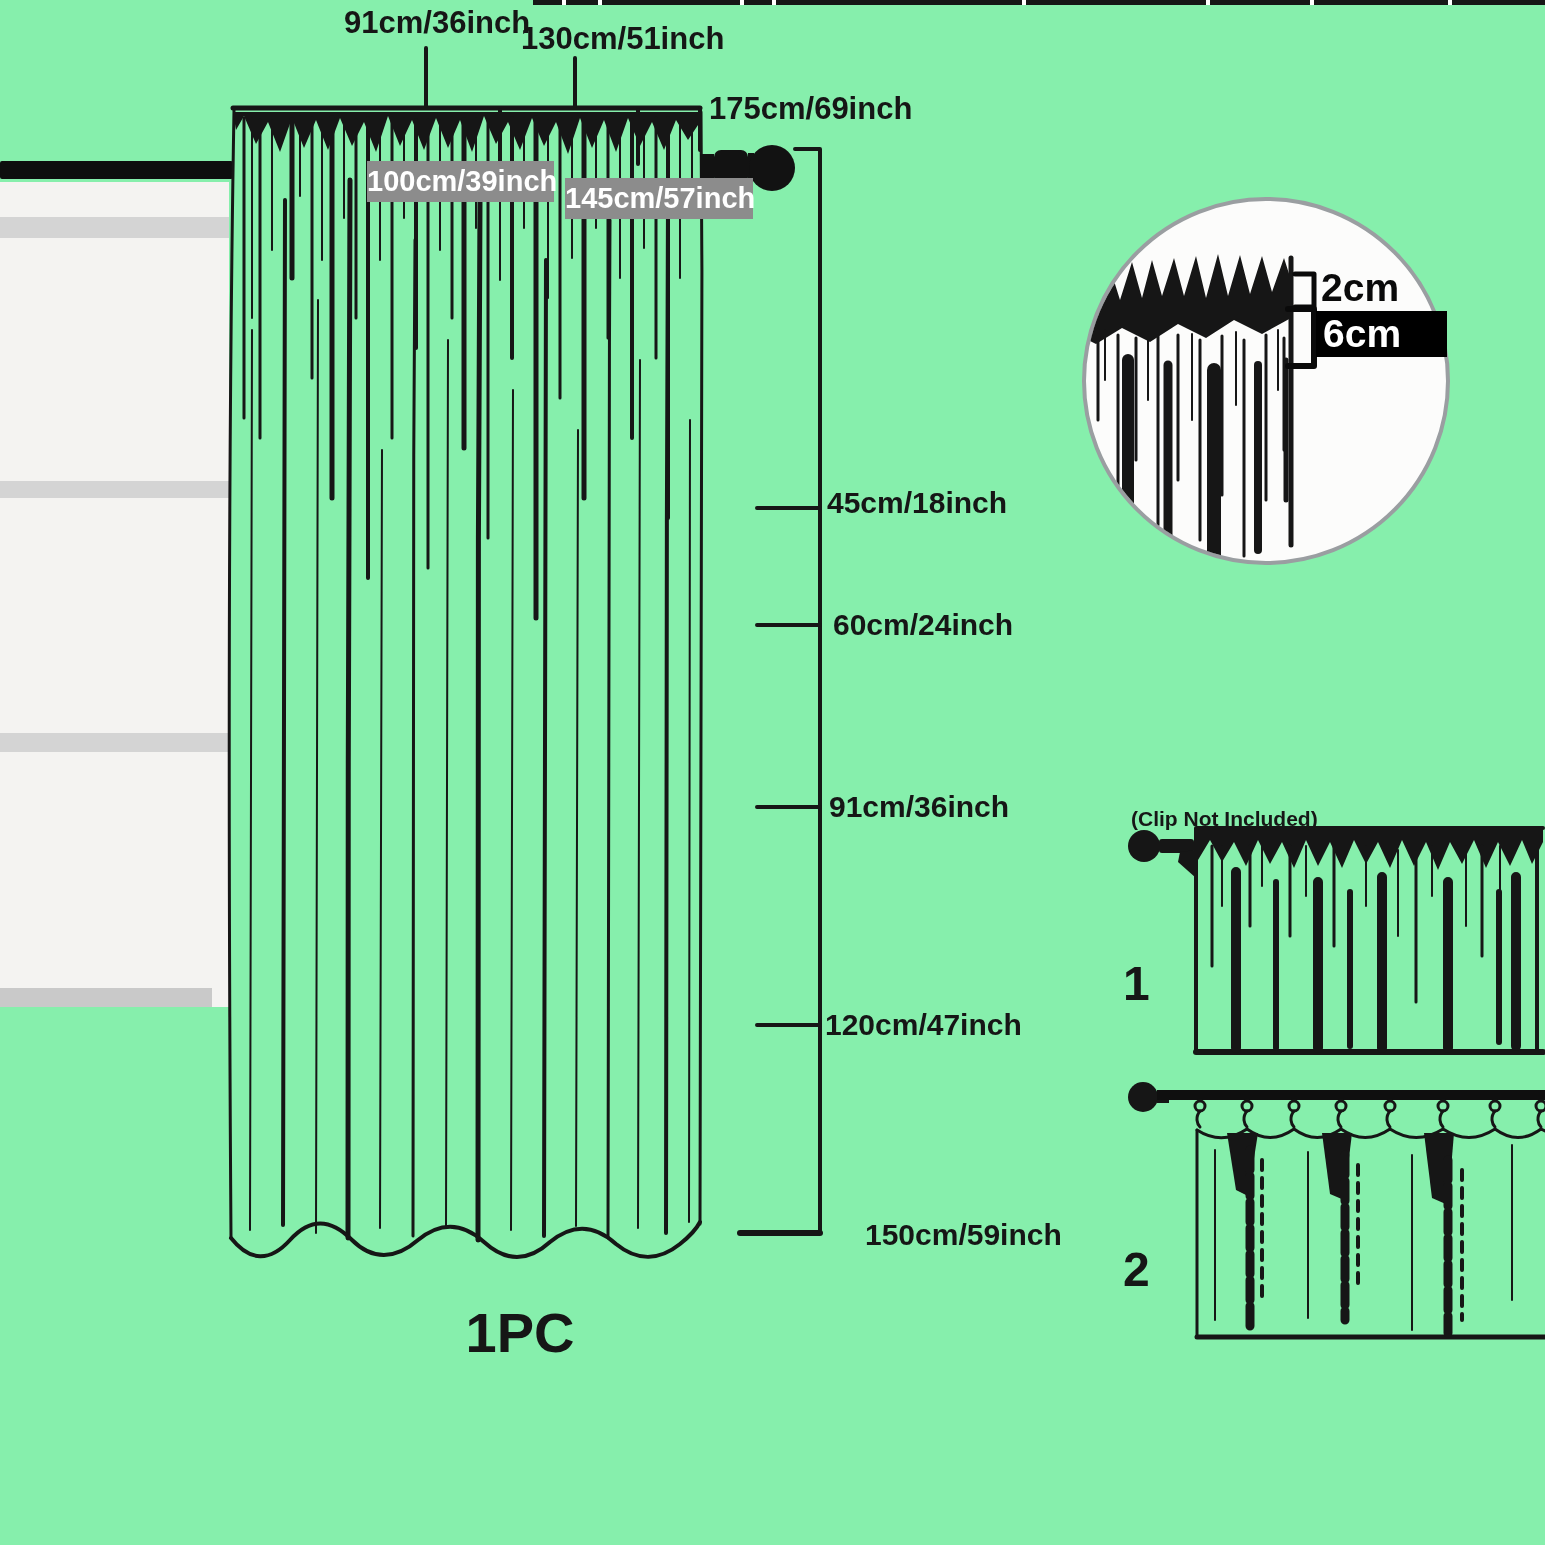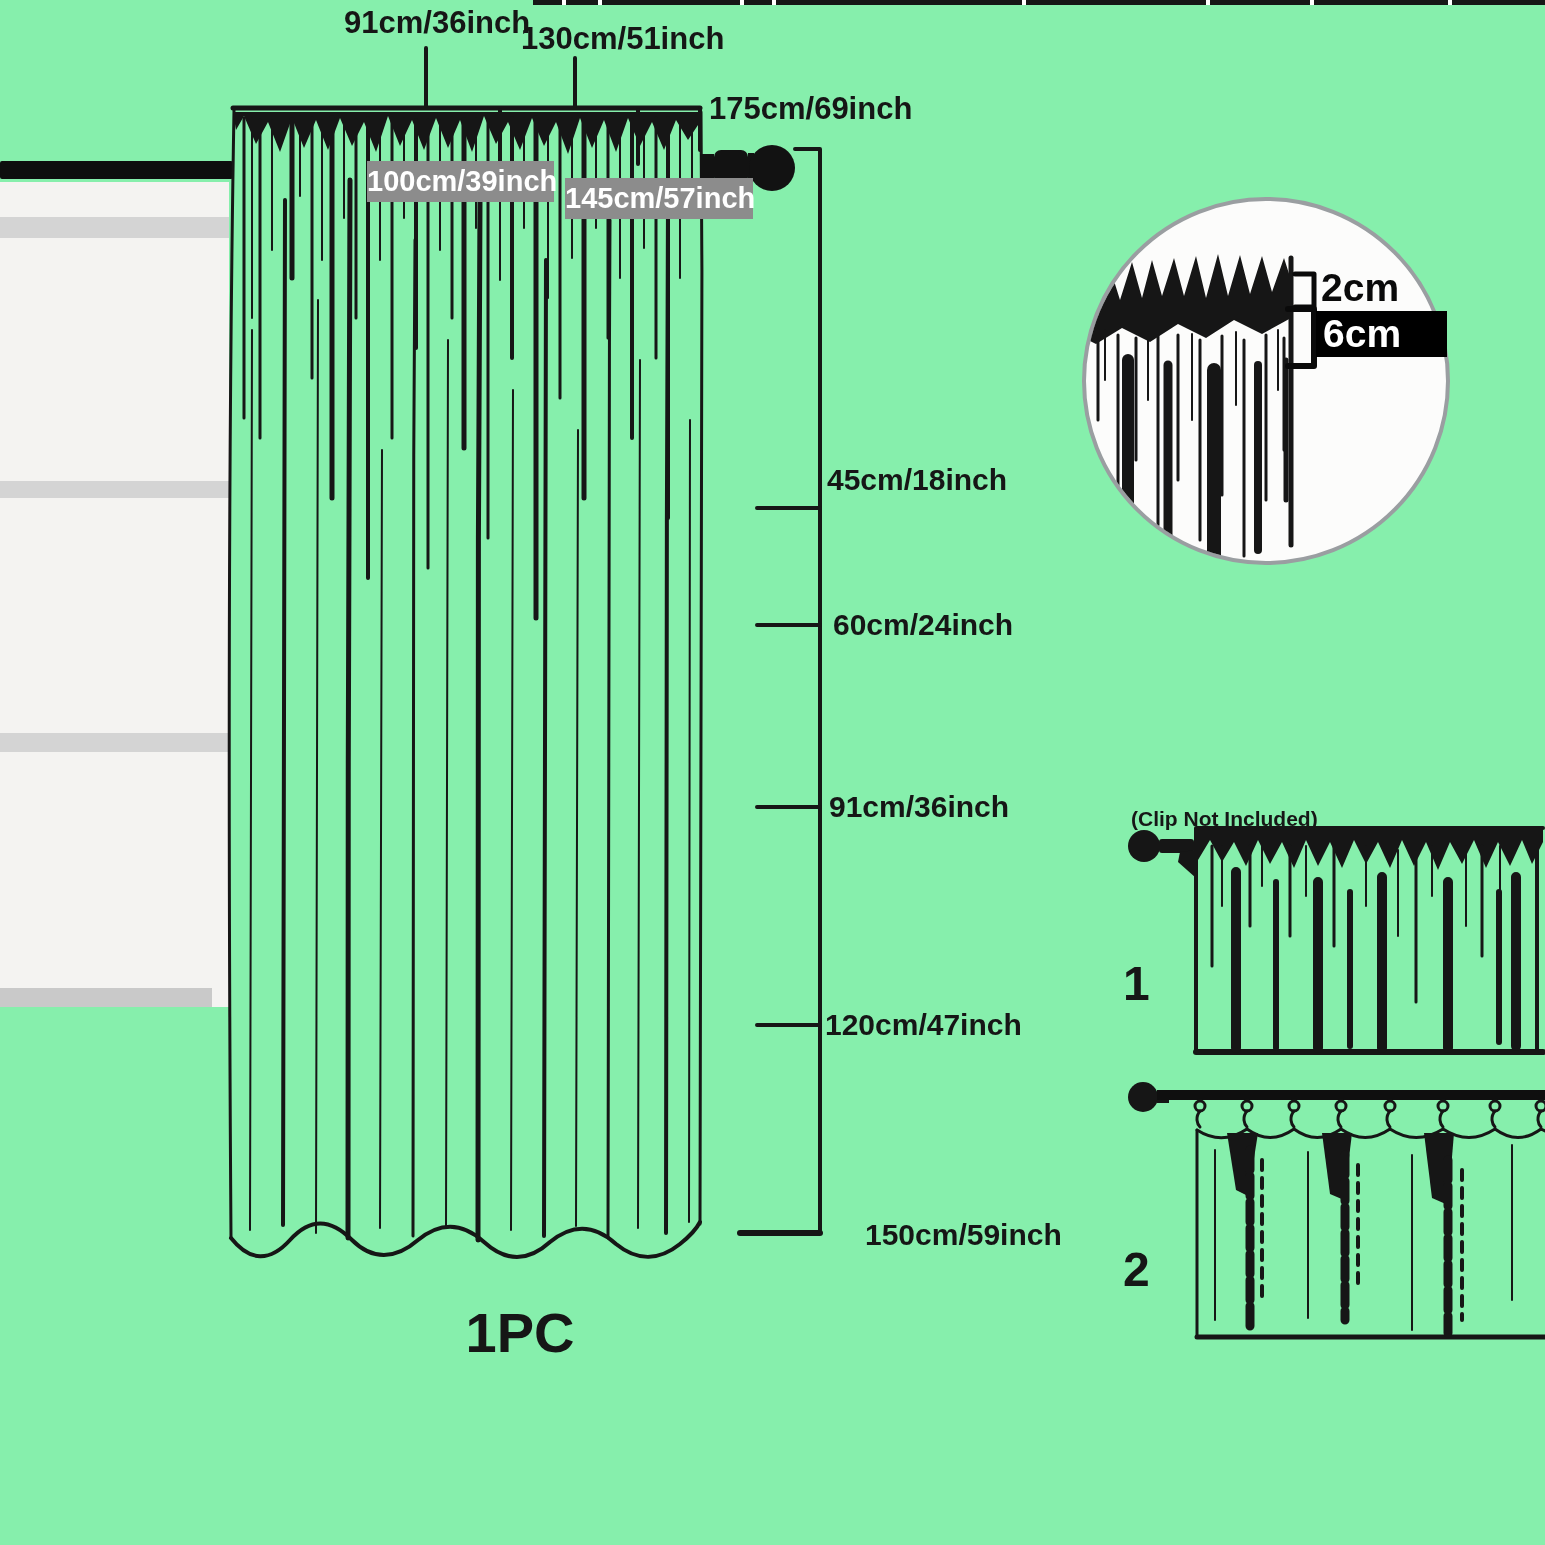--- a/index.html
+++ b/index.html
@@ -11,21 +11,21 @@
   .lbl{position:absolute;font-weight:700;color:#161616;white-space:nowrap;line-height:1.1;}
   .band{
     position:absolute;background:#8c8c8c;color:#ffffff;font-weight:700;
     text-align:center;white-space:nowrap;
   }
   .band100{left:367px;top:161px;width:187px;height:41px;font-size:29px;line-height:41px;}
   .band145{left:565px;top:178px;width:188px;height:41px;font-size:29px;line-height:41px;}
   .w91{left:344px;top:6px;font-size:31px;}
   .w130{left:521px;top:22px;font-size:31px;}
   .w175{left:709px;top:92px;font-size:31px;}
-  .h45{left:827px;top:463px;font-size:30px;}
+  .h45{left:827px;top:486px;font-size:30px;}
   .h60{left:833px;top:608px;font-size:30px;}
   .h91{left:829px;top:790px;font-size:30px;}
   .h120{left:825px;top:1008px;font-size:30px;}
   .h150{left:833px;top:1218px;font-size:30px;margin-left:32px;}
   .m2cm{left:1321px;top:267px;font-size:39px;color:#0a0a0a;}
   .m6cm{
     position:absolute;left:1316px;top:311px;width:124px;height:46px;background:#000000;
     color:#ffffff;font-weight:700;font-size:39px;line-height:46px;padding-left:7px;white-space:nowrap;
   }
   .hm-title{left:1131px;top:734px;font-size:31px;letter-spacing:.5px;}

